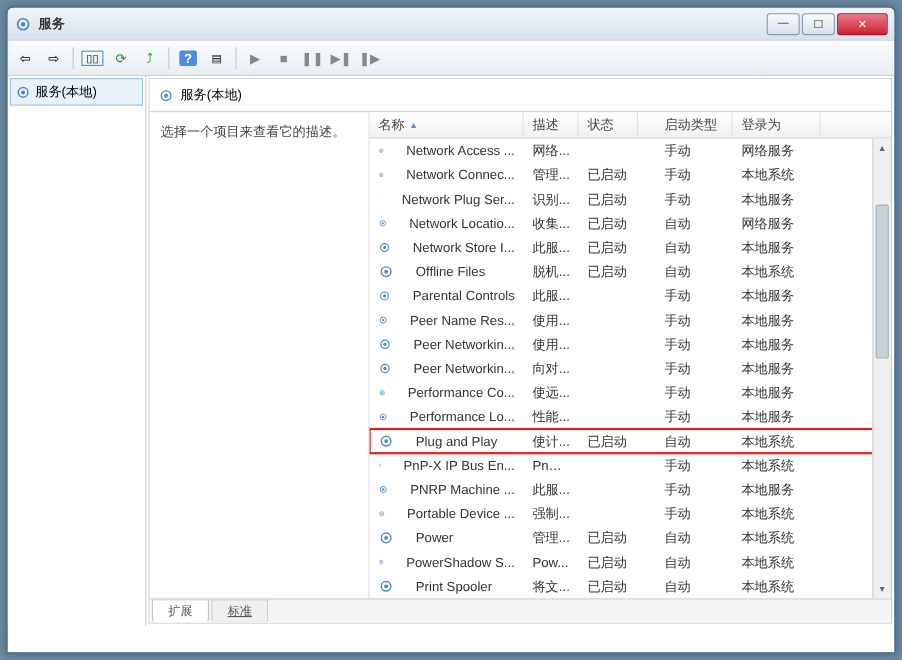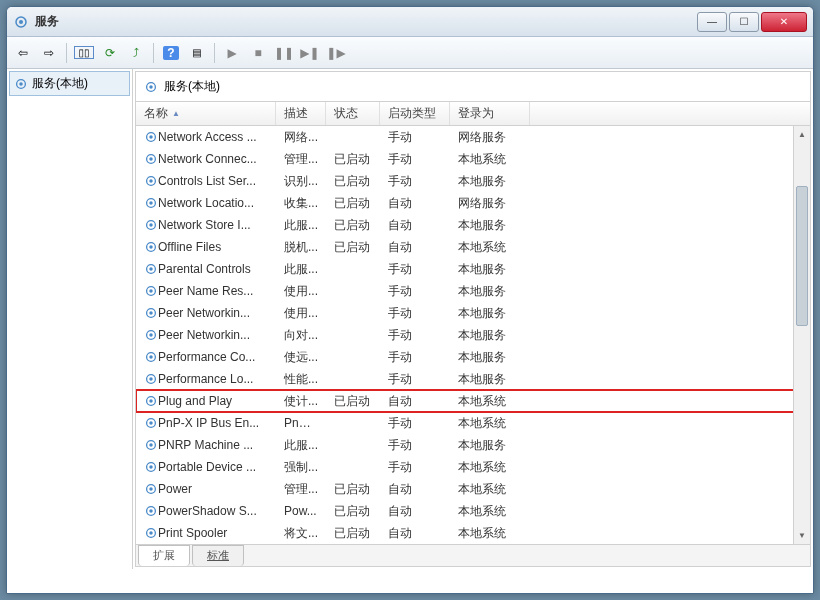--- a/index.html
+++ b/index.html
@@ -29,27 +29,27 @@
 .right-header { height: 30px; border-bottom: 1px solid #d0d0d0; display: flex; align-items: center; padding: 0 8px; gap: 6px; background: #fff; }
 .right-body { flex: 1; display: flex; overflow: hidden; }
 .desc-pane { width: 200px; padding: 10px; border-right: 1px solid #e0e0e0; color: #444; }
 .list-wrap { flex: 1; overflow: hidden; position: relative; }
 
 .list-header { display: flex; background: linear-gradient(#fff, #f0f0f0); border-bottom: 1px solid #d0d0d0; height: 24px; align-items: center; position: sticky; top: 0; }
 .list-header .col { padding: 0 8px; border-right: 1px solid #e0e0e0; color: #444; display: flex; align-items: center; gap: 4px; height: 100%; }
 .col-name { width: 140px; }
 .col-desc { width: 50px; }
 .col-status { width: 54px; }
-.col-start { width: 70px; }
+.col-start { width: 70px; margin-left: 16px; }
 .col-logon { width: 80px; }
 
 .list-rows { overflow-y: scroll; height: calc(100% - 24px); }
 .row { display: flex; height: 22px; align-items: center; }
 .row .cell { padding: 0 8px; white-space: nowrap; overflow: hidden; text-overflow: ellipsis; color: #333; }
-.row .cell.name { width: 140px; display: flex; align-items: center; gap: 0; }
+.row .cell.name { width: 140px; display: flex; align-items: center; gap: 20px; }
 .row.highlight { outline: 2px solid #d22; outline-offset: -1px; }
 
 .gear-icon { width: 14px; height: 14px; }
 
 .tabs { height: 22px; display: flex; padding-left: 2px; border-top: 1px solid #d0d0d0; background: #f4f4f4; }
 .tab { padding: 2px 14px; border: 1px solid #c0c0c0; border-bottom: none; background: #fff; border-radius: 0 0 4px 4px; margin-right: 2px; font-size: 11px; color: #555; }
 .tab.inactive { background: #f0f0f0; text-decoration: underline; }
 
 .scrollbar-track { position: absolute; right: 0; top: 24px; bottom: 0; width: 17px; background: #f0f0f0; border-left: 1px solid #d0d0d0; }
 .scrollbar-thumb { position: absolute; left: 2px; right: 2px; top: 60px; height: 140px; background: #c8d0d8; border: 1px solid #a0b0c0; border-radius: 2px; }
@@ -130,20 +130,23 @@
 
     <div class="right-pane">
       <div class="right-header">
         <svg class="gear-icon" viewBox="0 0 16 16">
             <circle cx="8" cy="8" r="5" fill="none" stroke="#4a8ac8" stroke-width="1.5"></circle>
             <circle cx="8" cy="8" r="2" fill="#4a8ac8"></circle>
           </svg>
         <span>服务(本地)</span>
       </div>
       <div class="right-body">
+        <div class="desc-pane">
+          <span>选择一个项目来查看它的描述。</span>
+        </div>
         <div class="list-wrap">
           <div class="list-header">
             <div class="col col-name">
                 <span>名称</span>
                 <span class="sort-arrow">▲</span>
               </div>
             <div class="col col-desc">描述</div>
             <div class="col col-status">状态</div>
             <div class="col col-start">启动类型</div>
             <div class="col col-logon">登录为</div>
@@ -174,21 +177,21 @@
                 <div class="cell col-status">已启动</div>
                 <div class="cell col-start">手动</div>
                 <div class="cell col-logon">本地系统</div>
               </div>
               <div class="row">
                 <div class="cell name col-name">
                   <svg class="gear-icon" viewBox="0 0 16 16">
                     <circle cx="8" cy="8" r="5" fill="none" stroke="#4a8ac8" stroke-width="1.5"></circle>
                     <circle cx="8" cy="8" r="2" fill="#4a8ac8"></circle>
                   </svg>
-                  <span>Controls List Ser...</span>
+                  <span>Network Plug Ser...</span>
                 </div>
                 <div class="cell col-desc">识别...</div>
                 <div class="cell col-status">已启动</div>
                 <div class="cell col-start">手动</div>
                 <div class="cell col-logon">本地服务</div>
               </div>
               <div class="row">
                 <div class="cell name col-name">
                   <svg class="gear-icon" viewBox="0 0 16 16">
                     <circle cx="8" cy="8" r="5" fill="none" stroke="#4a8ac8" stroke-width="1.5"></circle>

